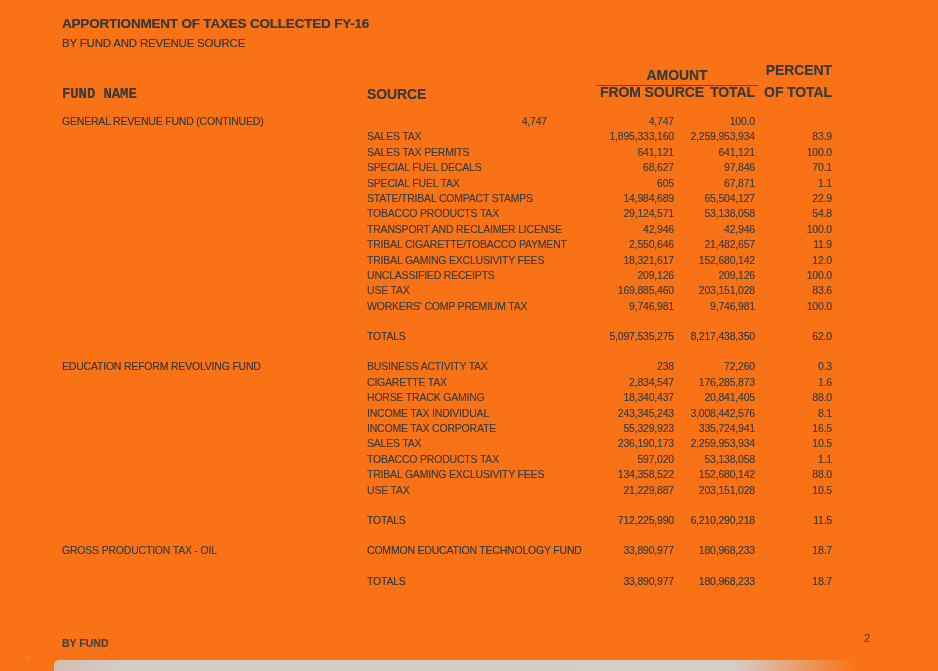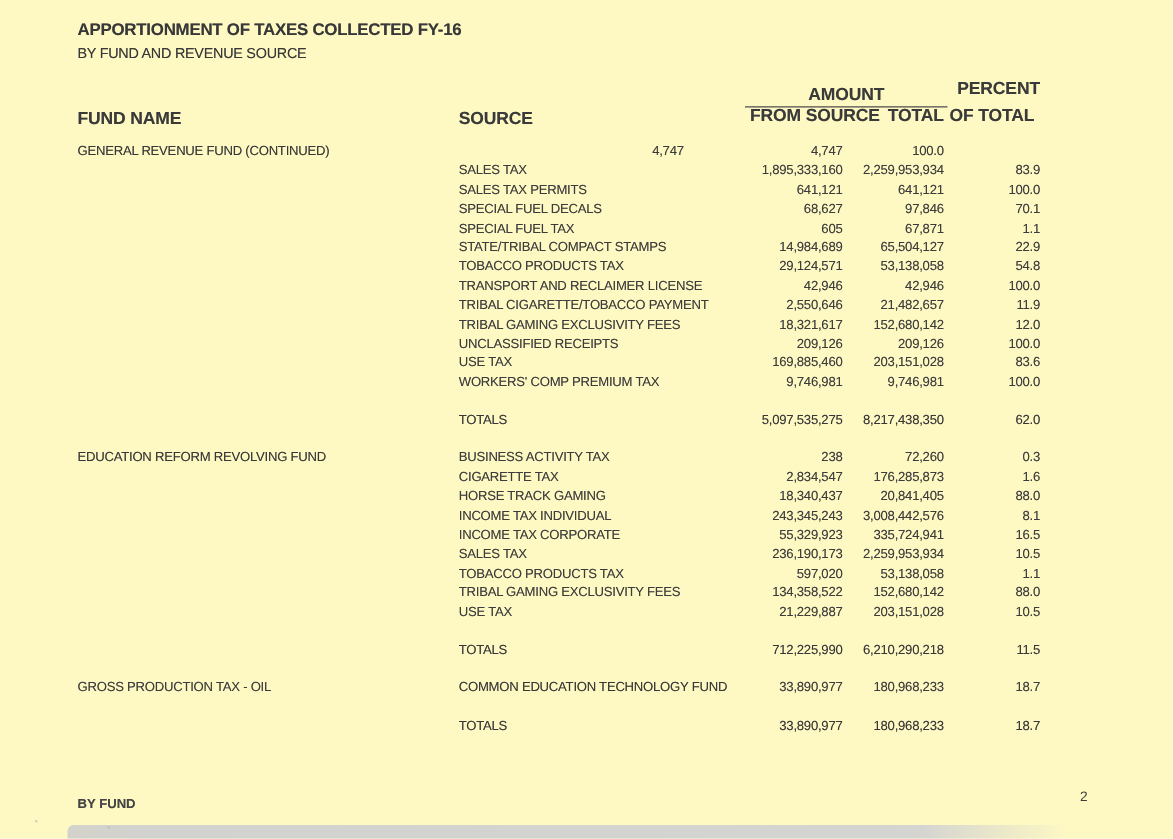--- a/index.html
+++ b/index.html
@@ -1,49 +1,49 @@
 <!DOCTYPE html>
 <html><head>
 <meta charset="utf-8">
 <style>
   html,body { margin:0; padding:0; }
   .page {
     position:relative;
     width:938px; height:671px;
-    background:#fef9c3;
+    background:#f97316;
     font-family:"Liberation Sans", sans-serif;
     color:#3c3c3c;
     overflow:hidden;
   }
   .doc-title {
     position:absolute; left:62px; top:16px;
     font-size:13.5px; font-weight:700; letter-spacing:-0.2px;
     color:#383838; text-shadow:0 0 .5px rgba(56,56,56,.55);
   }
   .doc-subtitle {
     position:absolute; left:62px; top:37px;
     font-size:11.5px; font-weight:400; letter-spacing:-0.2px;
     color:#383838; text-shadow:0 0 .5px rgba(56,56,56,.5);
   }
   .sheet { position:absolute; left:62px; top:0; width:813px; }
   .hdr {
     position:absolute; font-size:14px; font-weight:700;
     letter-spacing:-0.1px; color:#3a3a3a; white-space:nowrap;
     text-shadow:0 0 .5px rgba(58,58,58,.5);
   }
-  .h-fund   { left:0;   top:86px; }
+  .h-fund   { left:0;   top:86px;font-family:Liberation Mono, monospace; }
   .h-source { left:305px; top:86px; }
   .amount-box {
     left:534px; top:67px; width:162px; text-align:center;
     border-bottom:1.4px solid #4c4c4c; padding-bottom:2px;
   }
   .h-from   { left:538px; top:84px; }
   .h-total  { left:612px; top:84px; width:81px; text-align:right; }
   .h-percent{ left:693px; top:62px; width:77px; text-align:right; }
-  .h-oftotal{ left:693px; top:84px; width:77px; text-align:center; }
+  .h-oftotal{ left:693px; top:84px; width:77px; text-align:right; }
 
   .table-body { position:absolute; left:62px; top:114px; width:813px; }
   .section ~ .section { margin-top:15px; }
   .row {
     display:grid;
     grid-template-columns:305px 180px 127px 81px 77px;
     height:15.4px; line-height:15.4px;
     font-size:10.5px; letter-spacing:-0.2px;
     white-space:nowrap;
     text-shadow:0 0 .4px rgba(60,60,60,.45);

